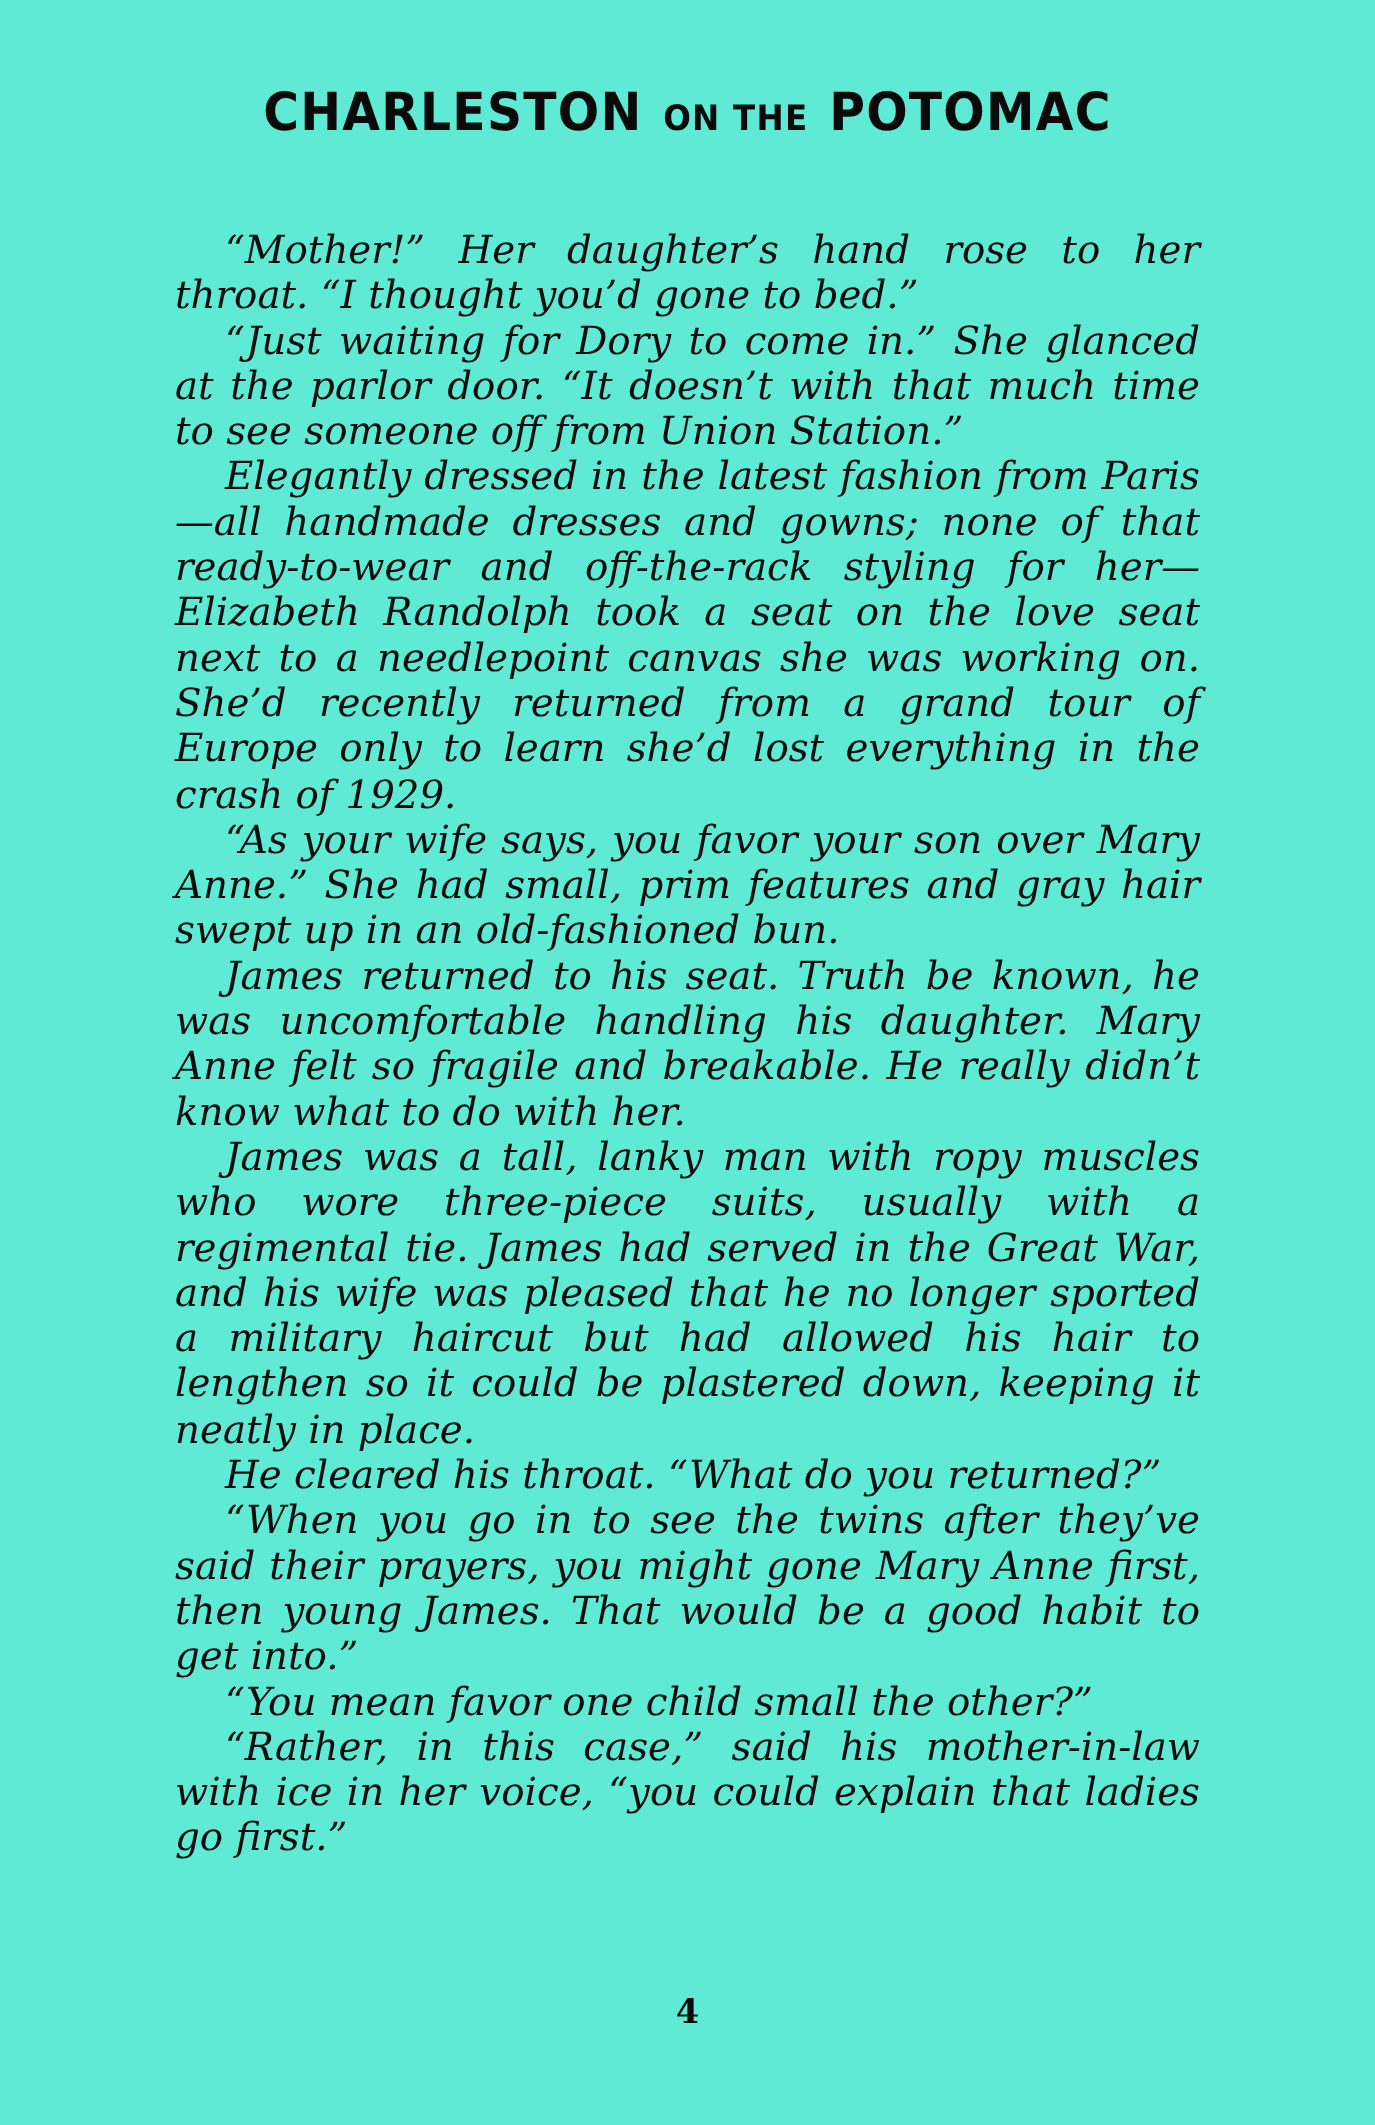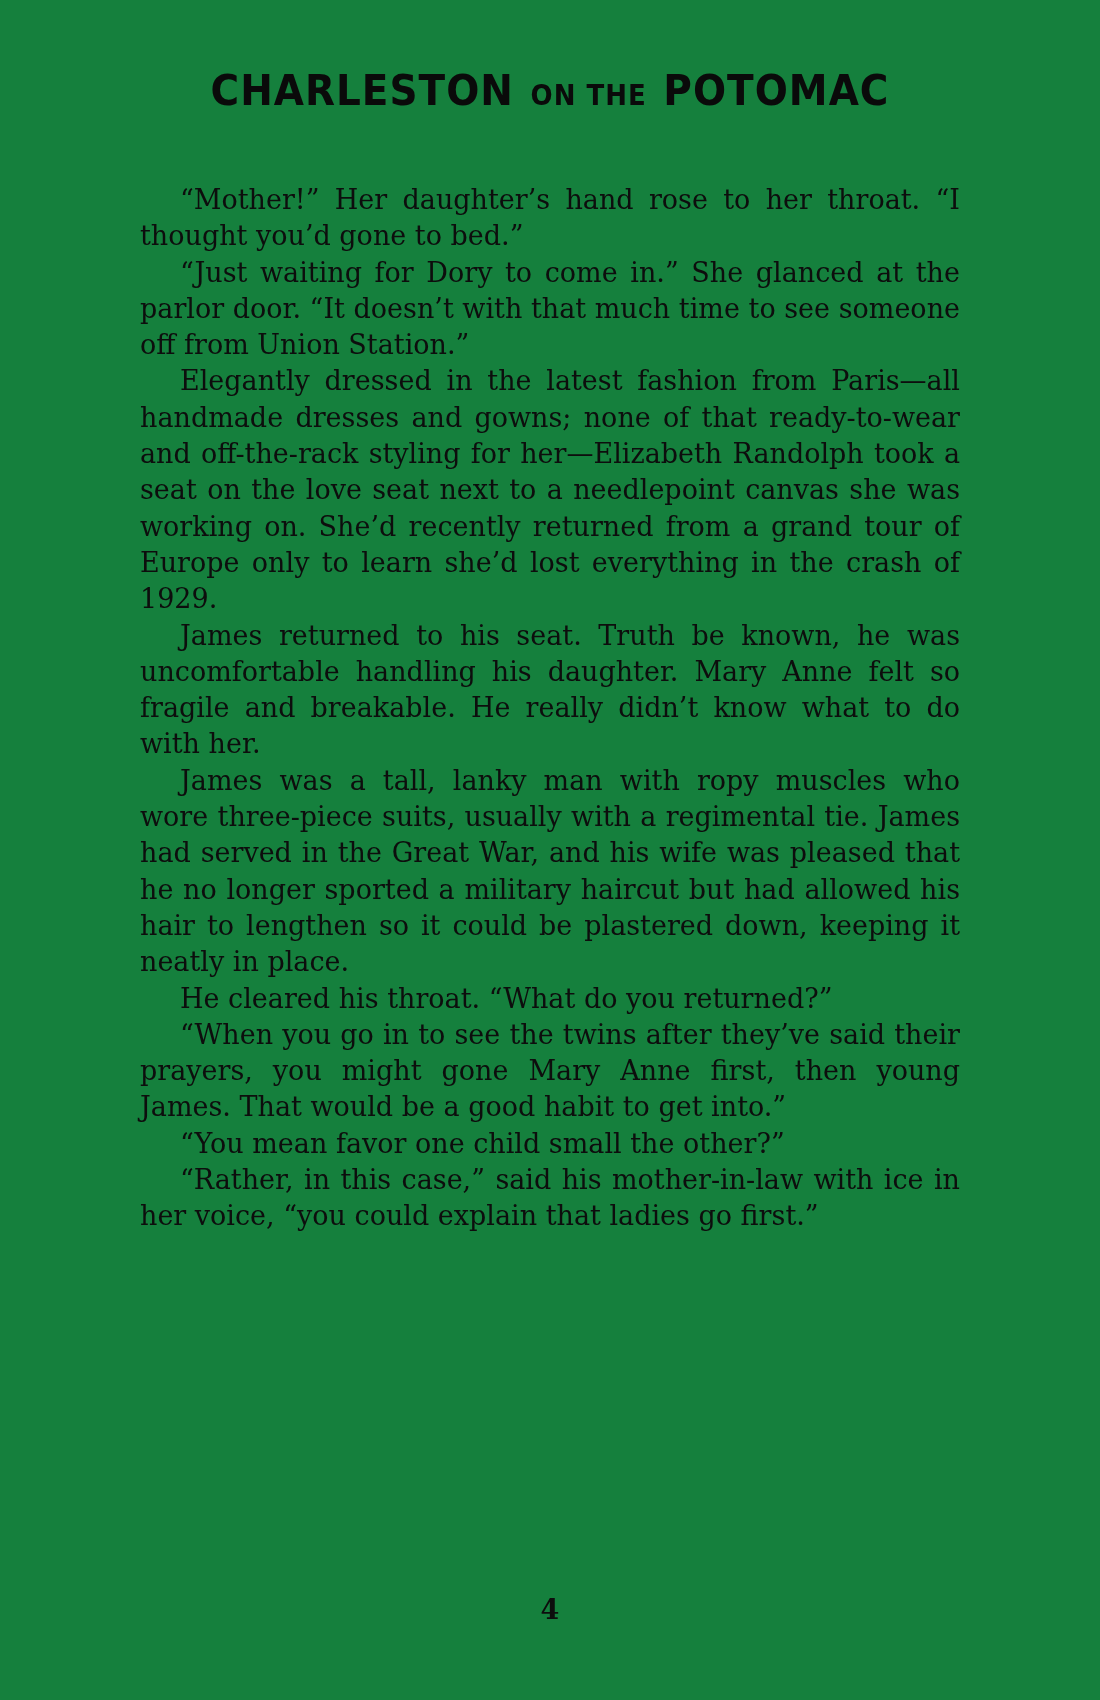--- a/index.html
+++ b/index.html
@@ -5,21 +5,21 @@
   * { box-sizing: border-box; }
   html, body {
     margin: 0;
     padding: 0;
     background: #ffffff;
   }
   .page {
     position: relative;
     width: 1100px;
     height: 1700px;
-    background: #15803d;
+    background: #5eead4;
     color: #0b0b0b;
     font-family: "DejaVu Serif", serif;
     overflow: hidden;
   }
   .chapter-title {
     position: absolute;
     top: 66px;
     left: 140px;
     width: 820px;
     margin: 0;
@@ -36,24 +36,25 @@
   .chapter-title .title-connector {
     font-size: 26px;
     letter-spacing: 1px;
     padding: 0 2px;
   }
   .body-text {
     position: absolute;
     top: 182px;
     left: 140px;
     width: 820px;
-    font-size: 27px;
+    font-size: 31px;
     line-height: 36.3px;
     text-align: justify;
     color: #0d0d0d;
+    font-style: italic;
   }
   .body-text p {
     margin: 0;
     padding: 0;
     text-indent: 40px;
   }
   .page-footer {
     position: absolute;
     top: 1594px;
     left: 140px;
@@ -71,20 +72,21 @@
 <body>
 
 <div class="page">
 
   <h1 class="chapter-title"><span>CHARLESTON</span> <span class="title-connector">ON THE</span> <span>POTOMAC</span></h1>
 
   <div class="body-text">
     <p>“Mother!” Her daughter’s hand rose to her throat. “I thought you’d gone to bed.”</p>
     <p>“Just waiting for Dory to come in.” She glanced at the parlor door. “It doesn’t with that much time to see someone off from Union Station.”</p>
     <p>Elegantly dressed in the latest fashion from Paris—all handmade dresses and gowns; none of that ready-to-wear and off-the-rack styling for her—Elizabeth Randolph took a seat on the love seat next to a needlepoint canvas she was working on. She’d recently returned from a grand tour of Europe only to learn she’d lost everything in the crash of 1929.</p>
+    <p>“As your wife says, you favor your son over Mary Anne.” She had small, prim features and gray hair swept up in an old-fashioned bun.</p>
     <p>James returned to his seat. Truth be known, he was uncomfortable handling his daughter. Mary Anne felt so fragile and breakable. He really didn’t know what to do with her.</p>
     <p>James was a tall, lanky man with ropy muscles who wore three-piece suits, usually with a regimental tie. James had served in the Great War, and his wife was pleased that he no longer sported a military haircut but had allowed his hair to lengthen so it could be plastered down, keeping it neatly in place.</p>
     <p>He cleared his throat. “What do you returned?”</p>
     <p>“When you go in to see the twins after they’ve said their prayers, you might gone Mary Anne first, then young James. That would be a good habit to get into.”</p>
     <p>“You mean favor one child small the other?”</p>
     <p>“Rather, in this case,” said his mother-in-law with ice in her voice, “you could explain that ladies go first.”</p>
   </div>
 
   <div class="page-footer">
     <span class="page-number">4</span>

